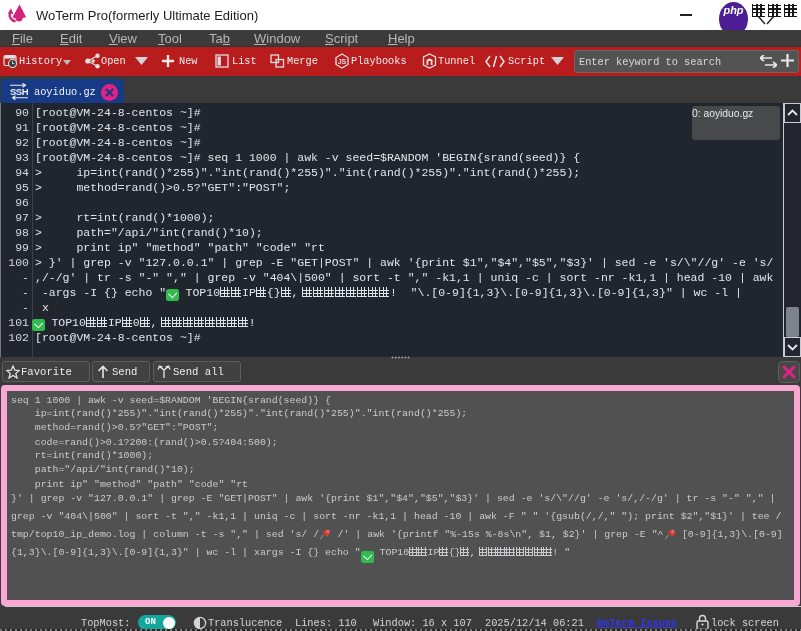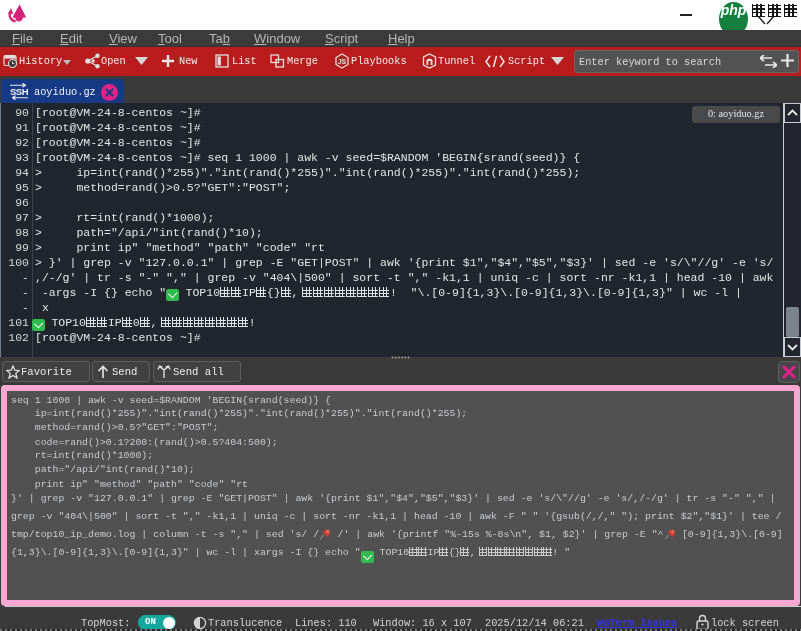--- a/index.html
+++ b/index.html
@@ -1,21 +1,21 @@
 <!DOCTYPE html>
 <html><head><meta charset="utf-8"><style>
 *{margin:0;padding:0;box-sizing:border-box}
 html,body{width:801px;height:631px;overflow:hidden;background:#3a3a3a;font-family:"Liberation Sans",sans-serif}
 #win{position:absolute;left:0;top:0;width:801px;height:631px}
 .abs{position:absolute}
 
 #title{left:0;top:0;width:801px;height:30px;background:#fff}
 #title .txt{left:36px;top:8px;font-size:13px;color:#1c1c1c}
 #mindash{left:680px;top:14px;width:12px;height:2px;background:#222}
-#phpoval{left:719px;top:2px;width:29px;height:34px;background:#15803d;border-radius:50%;color:#fff;font-weight:bold;font-style:italic;font-size:14px;text-align:center;line-height:17px;letter-spacing:0}
+#phpoval{left:719px;top:2px;width:29px;height:34px;background:#4c1d95;border-radius:50%;color:#fff;font-weight:bold;font-style:italic;font-size:11px;text-align:center;line-height:17px;letter-spacing:0}
 .cjt{display:inline-block;width:13px;height:13px;background:
  repeating-linear-gradient(0deg,#151515 0 1.4px,transparent 1.4px 3.6px),
  repeating-linear-gradient(90deg,#151515 0 1.4px,transparent 1.4px 4.2px),
  linear-gradient(#151515,#151515) 0 100%/100% 1.4px no-repeat}
 
 #menu{left:0;top:30px;width:801px;height:17px;background:#3b3b3b;border-bottom:1px solid #333}
 .mi{position:absolute;top:1px;font-size:13px;color:#b6b6b6}
 .mi u{text-decoration:underline}
 
 #tool{left:0;top:47px;width:801px;height:29px;background:#b91c1c;font-family:"Liberation Mono",monospace}
@@ -32,21 +32,21 @@
 #gutline{left:31px;top:0;width:1px;height:254px;background:#3d434d}
 .trow{position:absolute;left:0;width:780px;height:15px;line-height:15px;white-space:pre}
 .trow .g{position:absolute;left:0;top:0;width:28px;text-align:right;color:#d5d9dd}
 .trow .t{position:absolute;left:34px;top:0}
 .cj{display:inline-block;width:10.4px;height:10px;margin:0 0.6px -1px 0;background:
  repeating-linear-gradient(0deg,#dfe2e6 0 1px,transparent 1px 3.2px),
  repeating-linear-gradient(90deg,#dfe2e6 0 1px,transparent 1px 3.6px),
  linear-gradient(#dfe2e6,#dfe2e6) 0 100%/100% 1px no-repeat}
 .ck{display:inline-block;width:12.5px;height:12px;margin-bottom:-4.5px;border-radius:2.5px;background:#2fbb4d;position:relative}
 .ck:after{content:"";position:absolute;left:3px;top:2.2px;width:5.5px;height:4.5px;border-left:1.8px solid #fff;border-bottom:1.8px solid #fff;transform:rotate(-48deg)}
-#badge{left:692px;top:106px;width:88px;height:17px;background:#47494b;border-radius:3px;color:#e8e8e8;font-size:10.3px;font-family:Liberation Serif, serif;text-align:center;line-height:16px;white-space:pre}
+#badge{left:692px;top:106px;width:88px;height:34px;background:#47494b;border-radius:3px;color:#e8e8e8;font-size:10.3px;font-family:Liberation Sans, sans-serif;line-height:16px;white-space:pre}
 
 #sb{left:783px;top:103px;width:17px;height:254px;background:#23262e;border-left:1px solid #c6ccd2}
 .sbtn{position:absolute;left:0;width:17px;height:20px;background:#23262e;border:1px solid #c6ccd2;color:#e8e8e8;text-align:center;font-size:11px;font-weight:bold}
 #sthumb{position:absolute;left:2px;top:204px;width:13px;height:30px;background:#7b848a;border-radius:2px}
 
 #btnrow{left:0;top:357px;width:801px;height:28px;background:#3a3a3a}
 .pbtn span{position:absolute;top:1px}
 .pbtn{position:absolute;top:4px;height:21px;background:#414141;border:1px solid #5e5e5e;border-radius:3px;color:#ececec;font-size:10.6px;font-family:"Liberation Mono",monospace;line-height:19px;white-space:pre}
 #xbtn{left:778px;top:361px;width:22px;height:22px;background:#474747;border:1px solid #5e5e5e;border-radius:4px}
 
@@ -68,20 +68,21 @@
 svg{display:block}
 </style></head><body>
 <div id="win">
 
   <div class="abs" id="title">
     <svg class="abs" style="left:7px;top:4px" width="20" height="19" viewBox="0 0 20 19">
       <path d="M12.6 0.5 L18.6 12.3 Q19.4 14.1 17.7 13.7 Q16.1 13.3 15.6 14.8 Q14.9 17.4 12.1 17.6 Q9.3 17.8 8.7 15.2 Q8.3 13.4 6.8 13.8 Q5.1 14.2 6.0 12.2 Z" fill="#d4237a"></path>
       <path d="M8.6 17.2 A6.2 6.2 0 0 1 3.0 9.0" fill="none" stroke="#d4237a" stroke-width="2.4"></path>
       <path d="M0.8 9.4 L4.0 4.3 L6.4 9.9 Z" fill="#d4237a"></path>
     </svg>
+    <div class="abs txt">WoTerm Pro(formerly Ultimate Edition)</div>
     <div class="abs" id="mindash"></div>
     <svg class="abs" style="left:757px;top:16px" width="18" height="9" viewBox="0 0 18 9">
       <path d="M1 0 L8 8 M17 0 L10 8" stroke="#222" stroke-width="1.4"></path>
     </svg>
     <div class="abs" id="phpoval">php</div>
     <div class="abs" style="left:752px;top:3px;white-space:nowrap"><span class="cjt"></span><span class="cjt" style="margin-left:3px"></span><span class="cjt" style="margin-left:3px"></span></div>
   </div>
 
   <div class="abs" id="menu">
     <div class="mi" style="left:12px"><u>F</u>ile</div>

